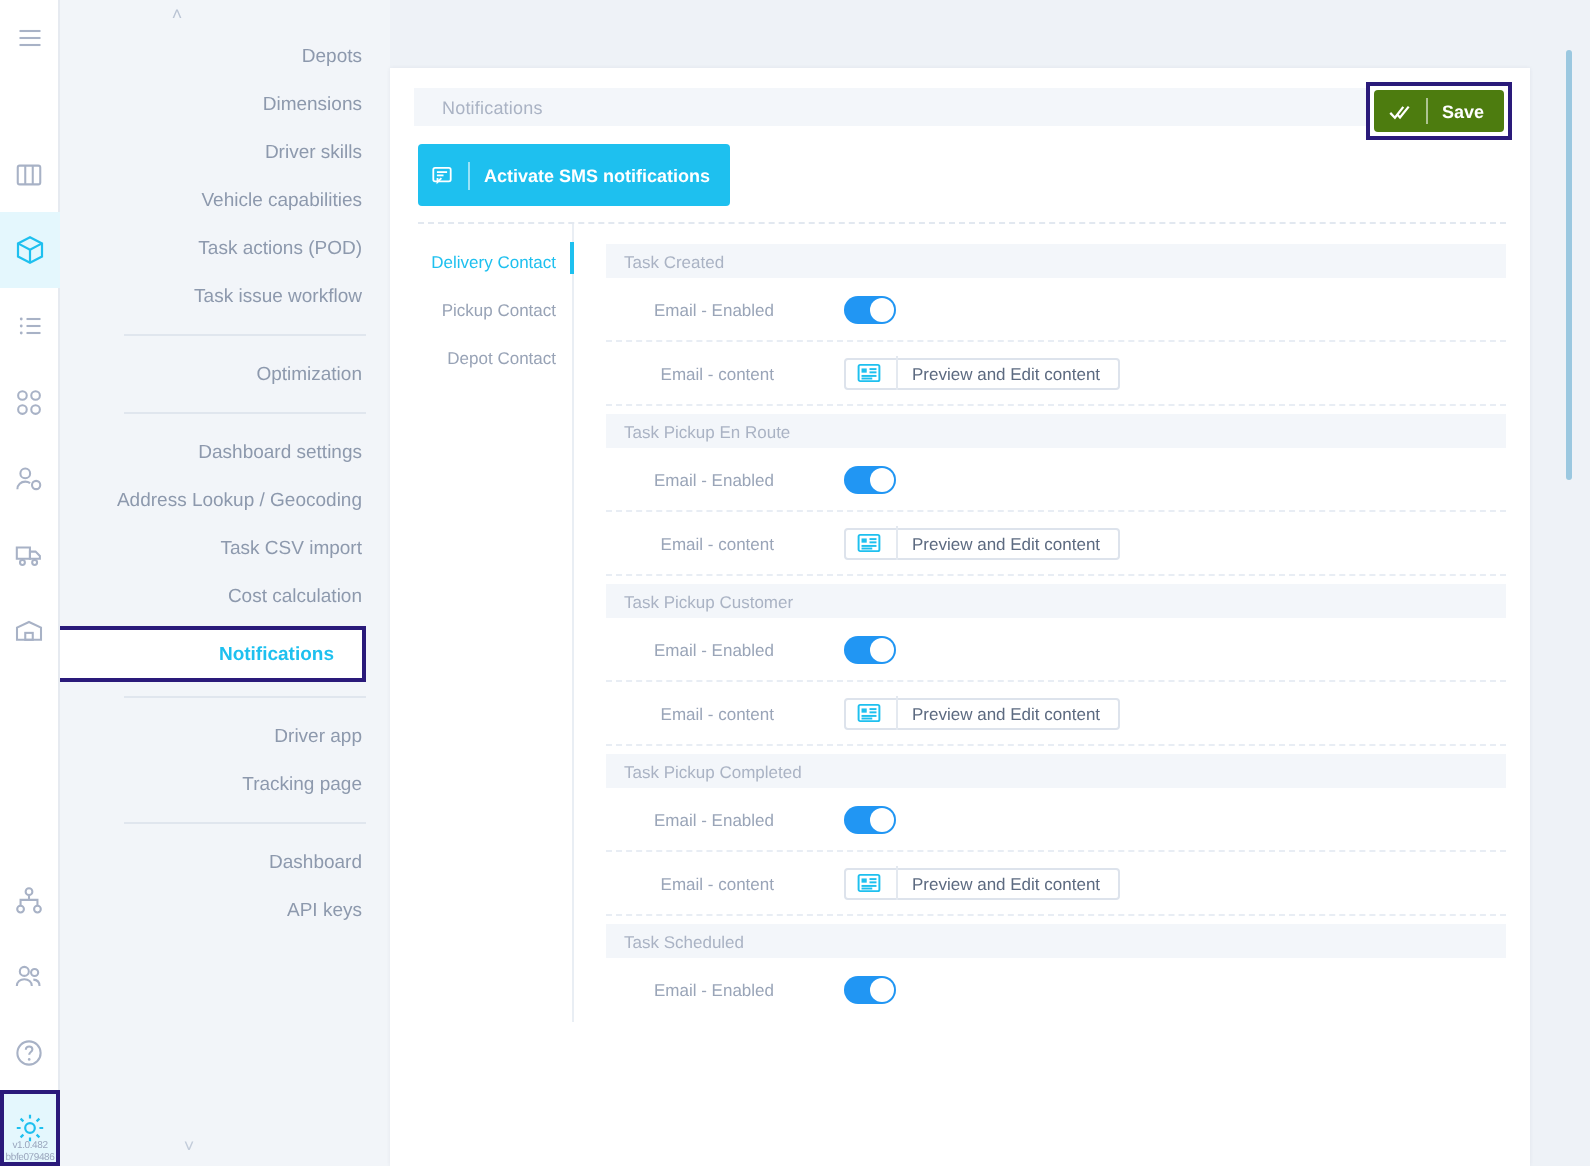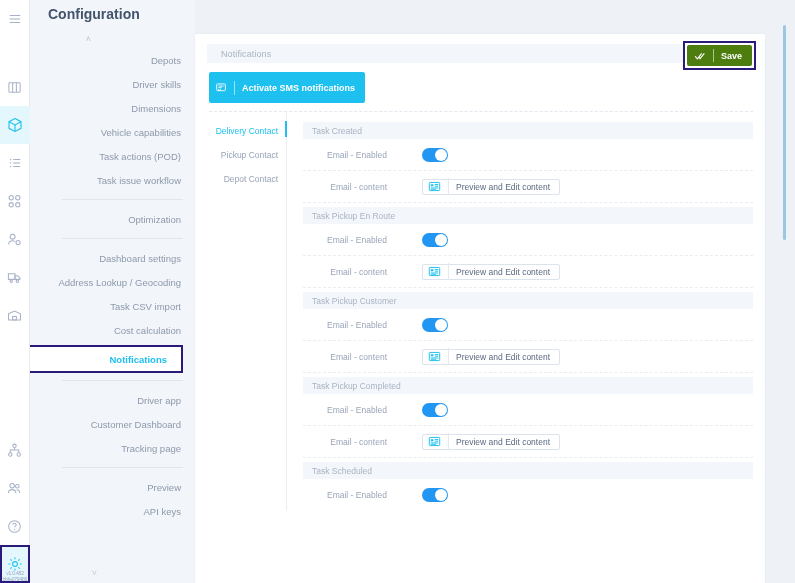--- a/index.html
+++ b/index.html
@@ -269,46 +269,44 @@
       </svg>
     </div>
 
     <div class="rail-ver">
       <span>v1.0.482</span>
       <span>bbfe079486</span>
     </div>
   </div>
 
   <div class="confcol">
-    <div class="conf-title">Configuration</div>
     <div class="conf-scroll">
       <div class="chev">˄</div>
       <div id="config-groups">
           <div class="conf-item">Depots</div>
+          <div class="conf-item">Dimensions</div>
           <div class="conf-item">Driver skills</div>
-          <div class="conf-item">Dimensions</div>
           <div class="conf-item">Vehicle capabilities</div>
           <div class="conf-item">Task actions (POD)</div>
           <div class="conf-item">Task issue workflow</div>
           <div class="conf-sep"></div>
           <div class="conf-item">Optimization</div>
           <div class="conf-sep"></div>
           <div class="conf-item">Dashboard settings</div>
           <div class="conf-item">Address Lookup / Geocoding</div>
           <div class="conf-item">Task CSV import</div>
           <div class="conf-item">Cost calculation</div>
           <div class="conf-highlight">
             <div class="conf-item selected">Notifications</div>
           </div>
           <div class="conf-sep"></div>
           <div class="conf-item">Driver app</div>
-          <div class="conf-item">Customer Dashboard</div>
           <div class="conf-item">Tracking page</div>
           <div class="conf-sep"></div>
-          <div class="conf-item">Preview</div>
+          <div class="conf-item">Dashboard</div>
           <div class="conf-item">API keys</div>
         </div>
     </div>
     <div class="conf-bottom-chev">˅</div>
   </div>
 
   <div class="mainwrap">
     <div class="panel">
       <div class="panel-pad">
 

